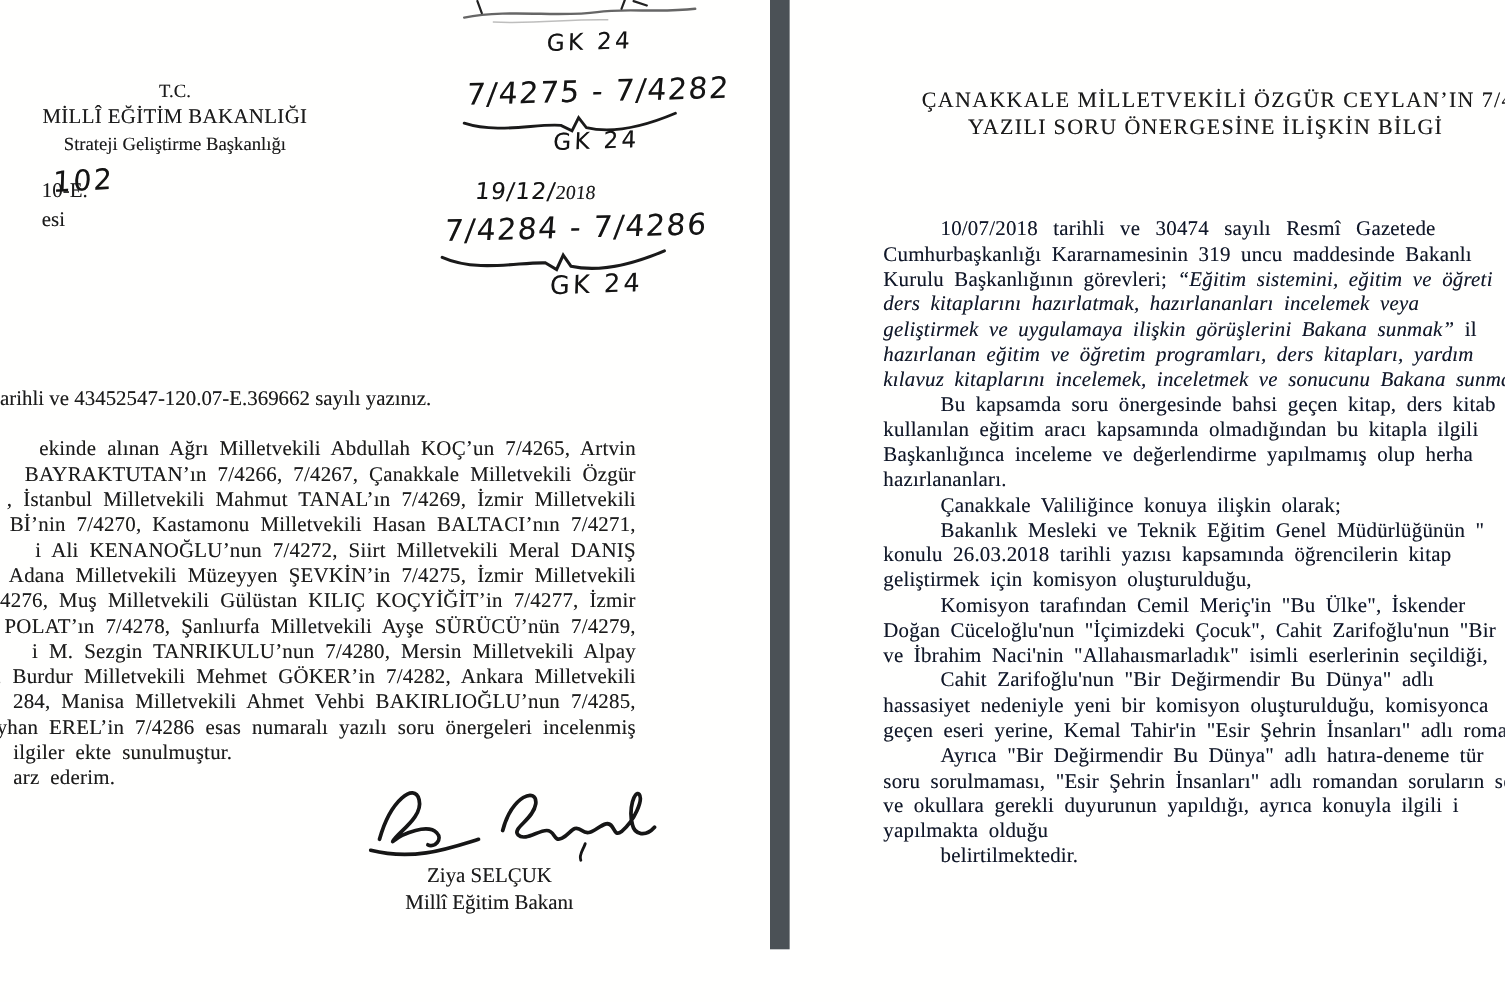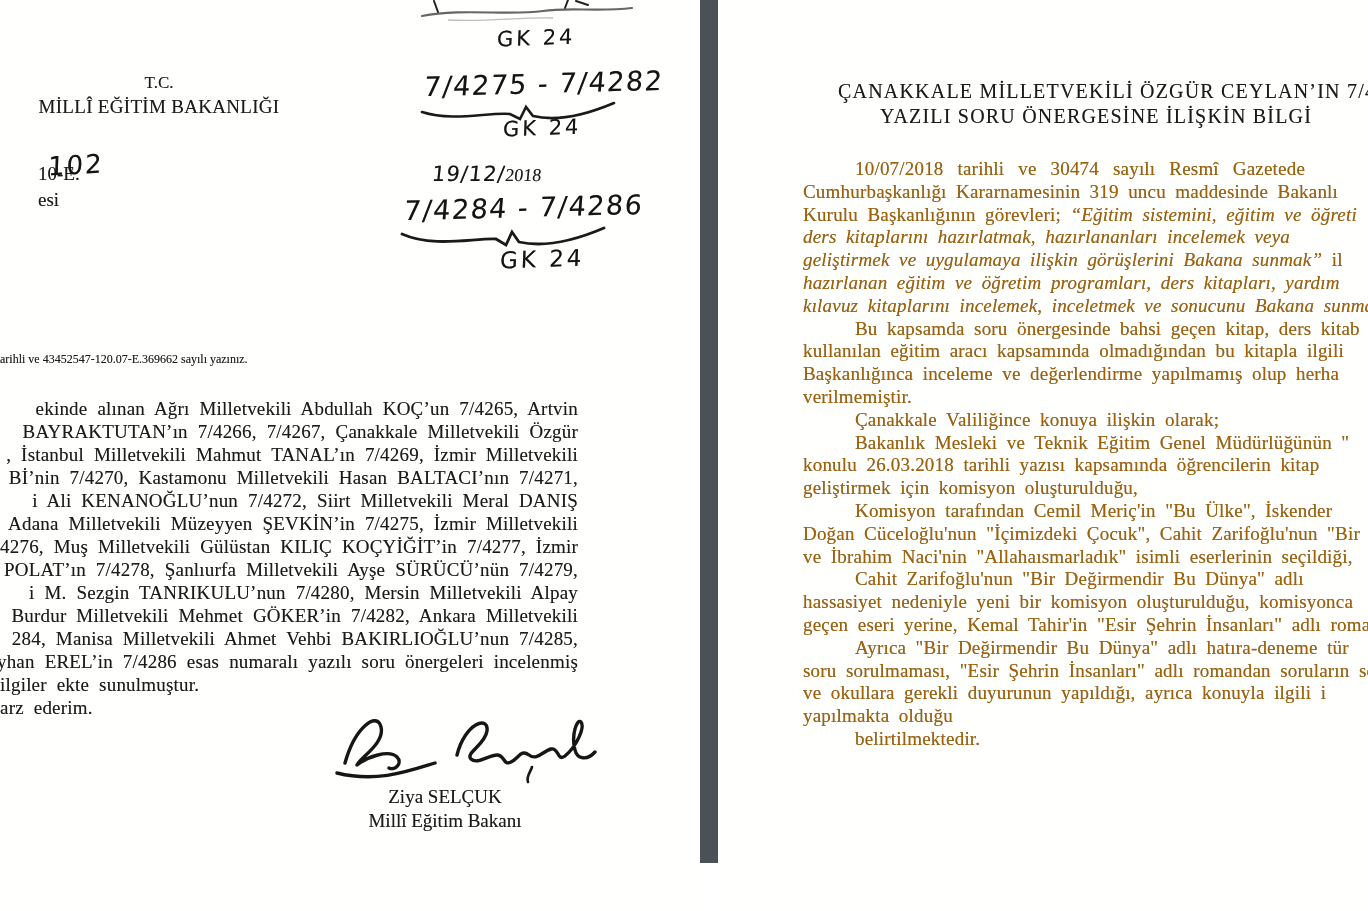--- a/index.html
+++ b/index.html
@@ -9,50 +9,51 @@
   #divider{position:absolute;left:700px;top:0;width:18px;height:863px;background:#4b5156;}
   .serif{font-family:"Liberation Serif",serif;color:#1b1b1b;}
   .scan{text-shadow:0 0 .6px rgba(25,25,25,.45);}
   
   #ministry-header{position:absolute;left:0;top:46px;width:318px;text-align:center;margin-top:27px;}
   #ministry-header .l1{font-size:17px;}
   #ministry-header .l2{font-size:19px;margin-top:3px;letter-spacing:.3px;}
   #ministry-header .l3{font-size:17px;margin-top:3px;}
   .frag{position:absolute;left:0;font-size:19px;white-space:nowrap;padding-left:38px;}
   #addressee{position:absolute;left:0;top:284px;font-size:19.5px;letter-spacing:.8px;white-space:nowrap;}
-  #reference-line{position:absolute;left:0;top:352px;font-size:12px;white-space:nowrap;}
+  #reference-line{position:absolute;left:0;top:352px;font-size:19px;white-space:nowrap;}
   .lline{position:absolute;white-space:nowrap;font-family:"Liberation Serif",serif;font-size:19px;color:#1b1b1b;word-spacing:5px;letter-spacing:.2px;text-shadow:0 0 .6px rgba(25,25,25,.45);}
   .lline.ar{right:122px;}
-  .lline.al{left:0;}
+  .lline.al{left:12px;}
   
   .hand{position:absolute;font-family:"DejaVu Sans",sans-serif;color:#141414;white-space:nowrap;}
   .gk{font-size:21px;letter-spacing:3px;transform:rotate(-2deg) skewX(-4deg);}
   .range{font-size:27px;letter-spacing:1.5px;transform:rotate(-1.5deg) skewX(-6deg);}
   .hd{font-size:21px;letter-spacing:1px;transform:skewX(-6deg);}
   .hnum{font-size:26px;letter-spacing:2px;transform:rotate(-3deg) skewX(-5deg);}
   .squig{position:absolute;}
   #signature-scrawl{position:absolute;left:335px;top:705px;}
   #signer-name{position:absolute;left:330px;top:786px;width:230px;text-align:center;font-size:19px;white-space:nowrap;}
   #signer-title{position:absolute;left:330px;top:810px;width:230px;text-align:center;font-size:19px;white-space:nowrap;}
   
   #rp-title1{position:absolute;left:120px;top:80px;font-size:20px;letter-spacing:1.2px;white-space:nowrap;}
   #rp-title2{position:absolute;left:162px;top:105px;font-size:20px;letter-spacing:1.2px;white-space:nowrap;}
-  .rline{position:absolute;left:85px;white-space:nowrap;font-family:"Liberation Serif",serif;font-size:19px;color:#a16207;word-spacing:4.5px;letter-spacing:.2px;text-shadow:0 0 .6px rgba(25,25,25,.45);}
+  .rline{position:absolute;left:85px;white-space:nowrap;font-family:"Liberation Serif",serif;font-size:19px;color:#0f172a;word-spacing:4.5px;letter-spacing:.2px;text-shadow:0 0 .6px rgba(25,25,25,.45);margin-top:40px;}
   .rline.ind{left:137px;}
   .rline.wide{word-spacing:9px;}
   .it{font-style:italic;}
 </style>
 </head>
 <body>
 
 <div class="page scan" id="left-page">
 
   <div id="ministry-header" class="serif">
     <div class="l1">T.C.</div>
     <div class="l2">MİLLÎ EĞİTİM BAKANLIĞI</div>
+    <div class="l3">Strateji Geliştirme Başkanlığı</div>
   </div>
 
   <svg class="squig" style="left:418px;top:0;" width="220" height="26" viewBox="0 0 220 26">
     <path d="M16,1 L20,12" stroke="#222" stroke-width="2" fill="none" stroke-linecap="round"></path>
     <path d="M150,0 L147,8 M158,1 L170,5" stroke="#222" stroke-width="2" fill="none" stroke-linecap="round"></path>
     <path d="M4,16 C45,8 90,16 125,11 C150,7 180,12 214,8" stroke="#333" stroke-width="2.2" fill="none" stroke-linecap="round" opacity=".75"></path>
     <path d="M30,20 C70,22 100,17 135,18" stroke="#444" stroke-width="1.4" fill="none" opacity=".35"></path>
   </svg>
   <div class="hand gk" style="left:497px;top:26px;">GK 24</div>
 
@@ -114,21 +115,21 @@
       <div class="rline ind wide" style="top: 158px;"><span>10/07/2018 tarihli ve 30474 sayılı Resmî Gazetede</span></div>
       <div class="rline" style="top: 181px;"><span>Cumhurbaşkanlığı Kararnamesinin 319 uncu maddesinde Bakanlı</span></div>
       <div class="rline" style="top: 204px;"><span>Kurulu Başkanlığının görevleri; </span><span class="it">“Eğitim sistemini, eğitim ve öğreti</span></div>
       <div class="rline" style="top: 226px;"><span class="it">ders kitaplarını hazırlatmak, hazırlananları incelemek veya</span></div>
       <div class="rline" style="top: 249px;"><span class="it">geliştirmek ve uygulamaya ilişkin görüşlerini Bakana sunmak” </span><span>il</span></div>
       <div class="rline" style="top: 272px;"><span class="it">hazırlanan eğitim ve öğretim programları, ders kitapları, yardım</span></div>
       <div class="rline" style="top: 295px;"><span class="it">kılavuz kitaplarını incelemek, inceletmek ve sonucunu Bakana sunma</span></div>
       <div class="rline ind" style="top: 318px;"><span>Bu kapsamda soru önergesinde bahsi geçen kitap, ders kitab</span></div>
       <div class="rline" style="top: 340px;"><span>kullanılan eğitim aracı kapsamında olmadığından bu kitapla ilgili</span></div>
       <div class="rline" style="top: 363px;"><span>Başkanlığınca inceleme ve değerlendirme yapılmamış olup herha</span></div>
-      <div class="rline" style="top: 386px;"><span>verilmemiştir.</span></div>
+      <div class="rline" style="top: 386px;"><span>hazırlananları.</span></div>
       <div class="rline ind" style="top: 409px;"><span>Çanakkale Valiliğince konuya ilişkin olarak;</span></div>
       <div class="rline ind" style="top: 432px;"><span>Bakanlık Mesleki ve Teknik Eğitim Genel Müdürlüğünün "</span></div>
       <div class="rline" style="top: 454px;"><span>konulu 26.03.2018 tarihli yazısı kapsamında öğrencilerin kitap</span></div>
       <div class="rline" style="top: 477px;"><span>geliştirmek için komisyon oluşturulduğu,</span></div>
       <div class="rline ind" style="top: 500px;"><span>Komisyon tarafından Cemil Meriç'in "Bu Ülke", İskender</span></div>
       <div class="rline" style="top: 523px;"><span>Doğan Cüceloğlu'nun "İçimizdeki Çocuk", Cahit Zarifoğlu'nun "Bir</span></div>
       <div class="rline" style="top: 546px;"><span>ve İbrahim Naci'nin "Allahaısmarladık" isimli eserlerinin seçildiği,</span></div>
       <div class="rline ind" style="top: 568px;"><span>Cahit Zarifoğlu'nun "Bir Değirmendir Bu Dünya" adlı</span></div>
       <div class="rline" style="top: 591px;"><span>hassasiyet nedeniyle yeni bir komisyon oluşturulduğu, komisyonca</span></div>
       <div class="rline" style="top: 614px;"><span>geçen eseri yerine, Kemal Tahir'in "Esir Şehrin İnsanları" adlı roman</span></div>

